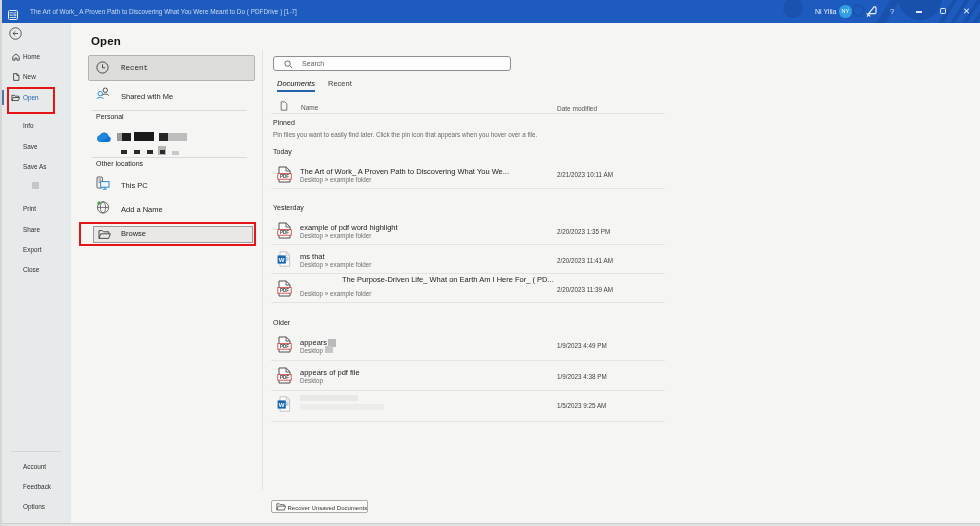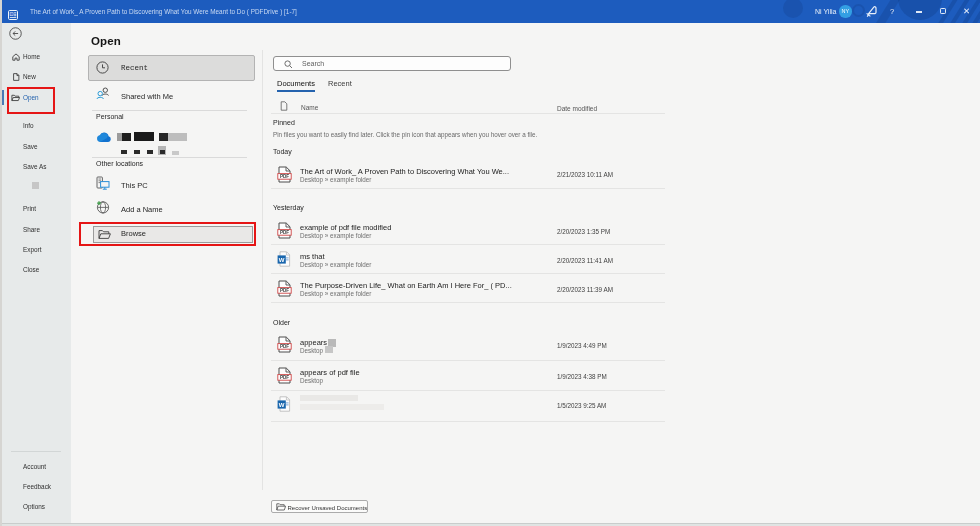--- a/index.html
+++ b/index.html
@@ -187,21 +187,21 @@
     <div class="colbl" style="top:206px;">Browse</div>
 
     <div class="abs" id="vsep"></div>
 
     <div class="abs" id="searchbox"></div>
     <svg class="abs" style="left:213px;top:36.5px;" width="9" height="9" viewBox="0 0 9 9">
       <circle cx="3.6" cy="3.6" r="2.7" fill="none" stroke="#5f5f5f" stroke-width="0.9"></circle>
       <path d="M5.7 5.7 L8 8" stroke="#5f5f5f" stroke-width="0.9"></path>
     </svg>
     <div class="abs" style="left:231px;top:36px;font-size:7px;color:#5f5f5f;line-height:10px;">Search</div>
-    <div class="tab" style="left:206px;top:56px;color:#111;">Documents</div>
+    <div class="tab" style="left:206px;top:56px;color:#111;font-style:italic;">Documents</div>
     <div class="abs" id="tabline"></div>
     <div class="tab" style="left:257px;top:56px;color:#3c3c3c;">Recent</div>
     <svg class="abs" style="left:209px;top:78px;" width="8" height="10" viewBox="0 0 8 10">
       <path d="M1.2 0.8 H4.8 L6.8 2.8 V9.2 H1.2 Z" fill="none" stroke="#5a5a5a" stroke-width="0.8"></path>
     </svg>
     <div class="hdr" style="left:230px;top:80px;">Name</div>
     <div class="hdr" style="left:486px;top:81px;">Date modified</div>
     <div class="rsep" style="top:90px;"></div>
     <div class="sechead" style="top:95px;">Pinned</div>
     <div class="abs" style="left:202px;top:108px;font-size:6.3px;color:#696969;line-height:8px;">Pin files you want to easily find later. Click the pin icon that appears when you hover over a file.</div>
@@ -218,21 +218,21 @@
     <div class="fdate" style="top:147px;">2/21/2023 10:11 AM</div>
     <div class="rsep" style="top:165px;"></div>
 
     <div class="sechead" style="top:180px;">Yesterday</div>
     <svg class="fic" style="top:199px;" width="15" height="17" viewBox="0 0 15 17">
       <path d="M2 1 H9.2 L13 4.8 V16 H2 Z" fill="#fdfdfd" stroke="#4c4c4c" stroke-width="1"></path>
       <path d="M9 1.2 V5 H12.8" fill="none" stroke="#4c4c4c" stroke-width="0.9"></path>
       <rect x="0.8" y="7.6" width="13.4" height="5.6" fill="#fdfdfd" stroke="#cf4747" stroke-width="0.9"></rect>
       <text x="7.5" y="12" font-size="4.6" font-weight="bold" fill="#3c3c3c" text-anchor="middle" font-family="Liberation Sans">PDF</text>
     </svg>
-    <div class="ftitle" style="top:200px;">example of pdf file modified</div>
+    <div class="ftitle" style="top:200px;">example of pdf word highlight</div>
     <div class="fsub" style="top:208.8px;">Desktop » example folder</div>
     <div class="fdate" style="top:203.5px;">2/20/2023 1:35 PM</div>
     <div class="rsep" style="top:221px;"></div>
 
     <svg class="fic" style="top:228px;" width="14" height="16" viewBox="0 0 14 16">
       <path d="M3 0.8 H9.6 L12.6 3.8 V15.2 H3 Z" fill="#fdfdfd" stroke="#b5b5b5" stroke-width="0.8"></path>
       <path d="M9.4 1 V4 H12.4" fill="none" stroke="#b5b5b5" stroke-width="0.7"></path>
       <rect x="9" y="6.4" width="2.6" height="1" fill="#7da7d8"></rect>
       <rect x="9" y="8.4" width="2.6" height="1" fill="#7da7d8"></rect>
       <rect x="0.6" y="4.4" width="8.2" height="8.2" fill="#1966ad"></rect>
@@ -242,21 +242,21 @@
     <div class="fsub" style="top:237.6px;">Desktop » example folder</div>
     <div class="fdate" style="top:232.5px;">2/20/2023 11:41 AM</div>
     <div class="rsep" style="top:250px;"></div>
 
     <svg class="fic" style="top:257px;" width="15" height="17" viewBox="0 0 15 17">
       <path d="M2 1 H9.2 L13 4.8 V16 H2 Z" fill="#fdfdfd" stroke="#4c4c4c" stroke-width="1"></path>
       <path d="M9 1.2 V5 H12.8" fill="none" stroke="#4c4c4c" stroke-width="0.9"></path>
       <rect x="0.8" y="7.6" width="13.4" height="5.6" fill="#fdfdfd" stroke="#cf4747" stroke-width="0.9"></rect>
       <text x="7.5" y="12" font-size="4.6" font-weight="bold" fill="#3c3c3c" text-anchor="middle" font-family="Liberation Sans">PDF</text>
     </svg>
-    <div class="ftitle" style="top:258px;">The Purpose-Driven Life_ What on Earth Am I Here For_ ( PD...</div>
+    <div class="ftitle" style="top:252px;margin-left:42px;">The Purpose-Driven Life_ What on Earth Am I Here For_ ( PD...</div>
     <div class="fsub" style="top:266.6px;">Desktop » example folder</div>
     <div class="fdate" style="top:261.5px;">2/20/2023 11:39 AM</div>
     <div class="rsep" style="top:279px;"></div>
 
     <div class="sechead" style="top:294.5px;">Older</div>
     <svg class="fic" style="top:313px;" width="15" height="17" viewBox="0 0 15 17">
       <path d="M2 1 H9.2 L13 4.8 V16 H2 Z" fill="#fdfdfd" stroke="#4c4c4c" stroke-width="1"></path>
       <path d="M9 1.2 V5 H12.8" fill="none" stroke="#4c4c4c" stroke-width="0.9"></path>
       <rect x="0.8" y="7.6" width="13.4" height="5.6" fill="#fdfdfd" stroke="#cf4747" stroke-width="0.9"></rect>
       <text x="7.5" y="12" font-size="4.6" font-weight="bold" fill="#3c3c3c" text-anchor="middle" font-family="Liberation Sans">PDF</text>

